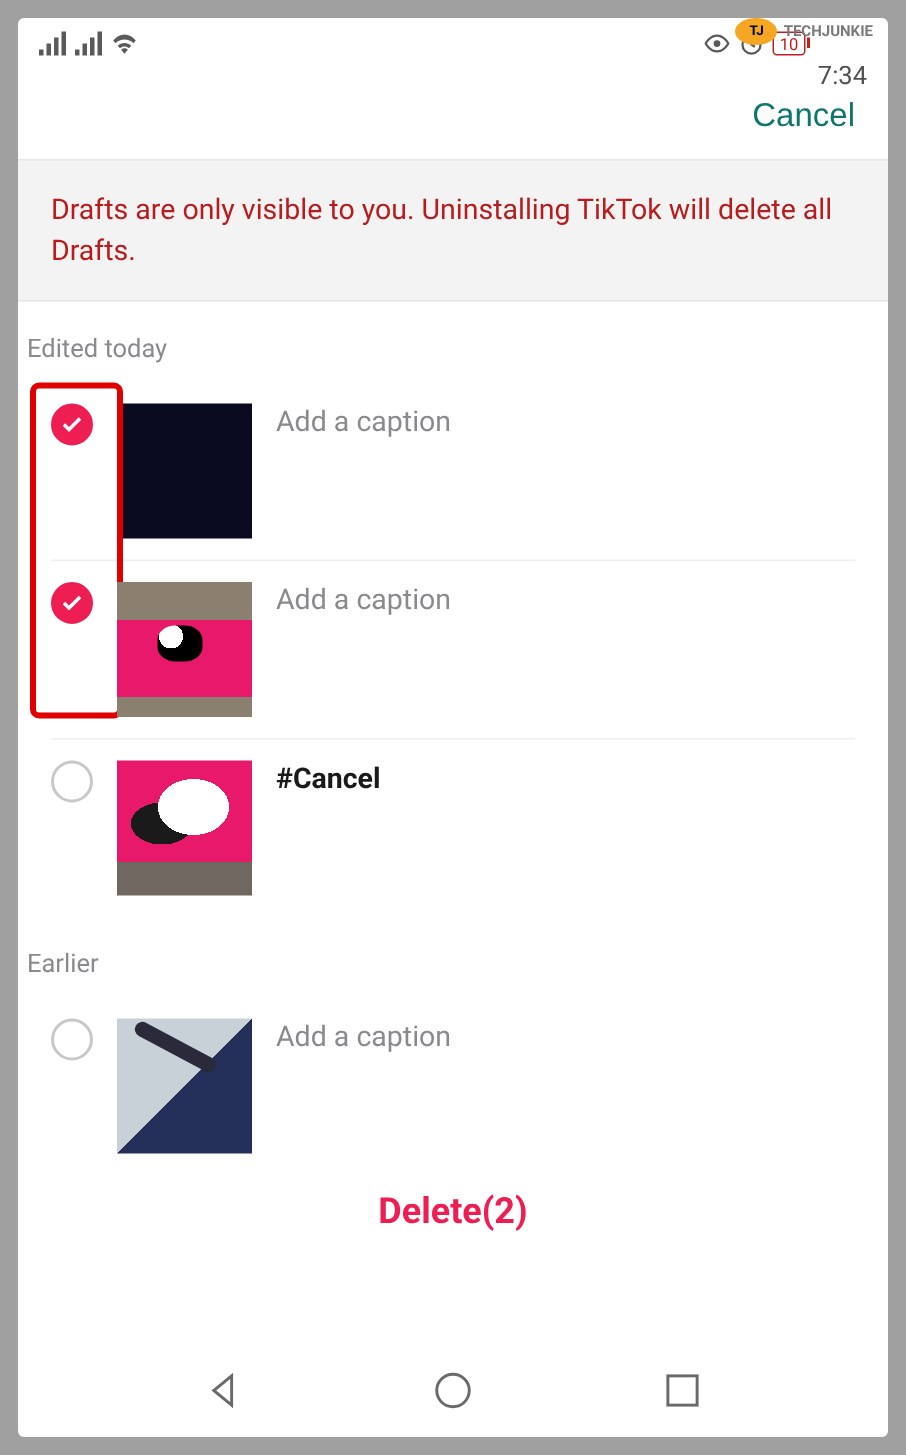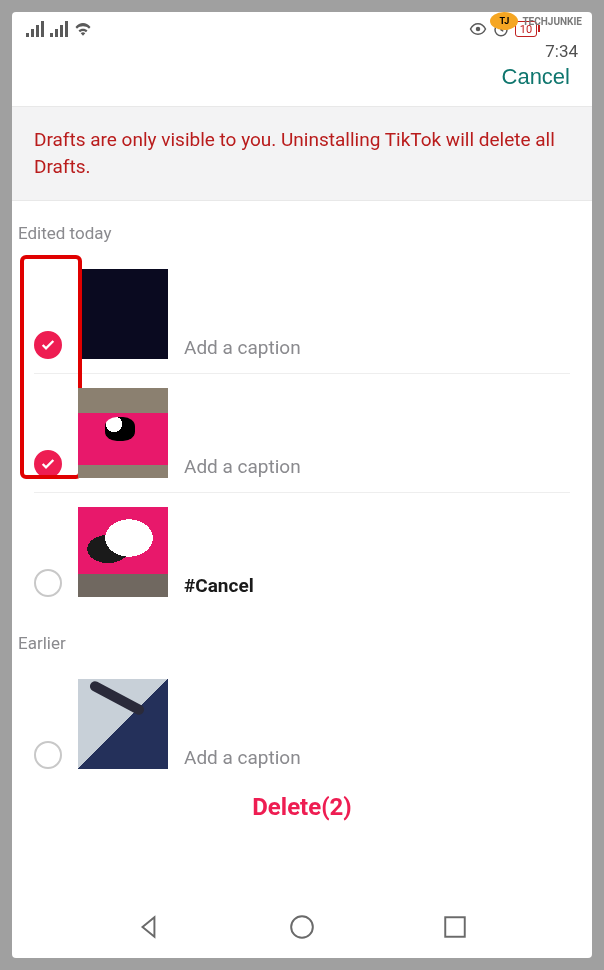--- a/index.html
+++ b/index.html
@@ -86,21 +86,21 @@
       border-bottom: 1px solid #e8e8e8;
     }
     .section-header {
       font-size: 17px;
       color: #8a8a8e;
       padding: 22px 6px 12px;
     }
     .draft-list { padding: 0 22px; position: relative; }
     .draft-row {
       display: flex;
-      align-items: flex-end;
+      align-items: flex-start;
       padding: 14px 0;
       border-bottom: 1px solid #eeeeee;
       gap: 16px;
     }
     .draft-row:last-child { border-bottom: none; }
     .selector {
       width: 28px;
       height: 28px;
       border-radius: 50%;
       border: 2px solid #c8c8c8;

